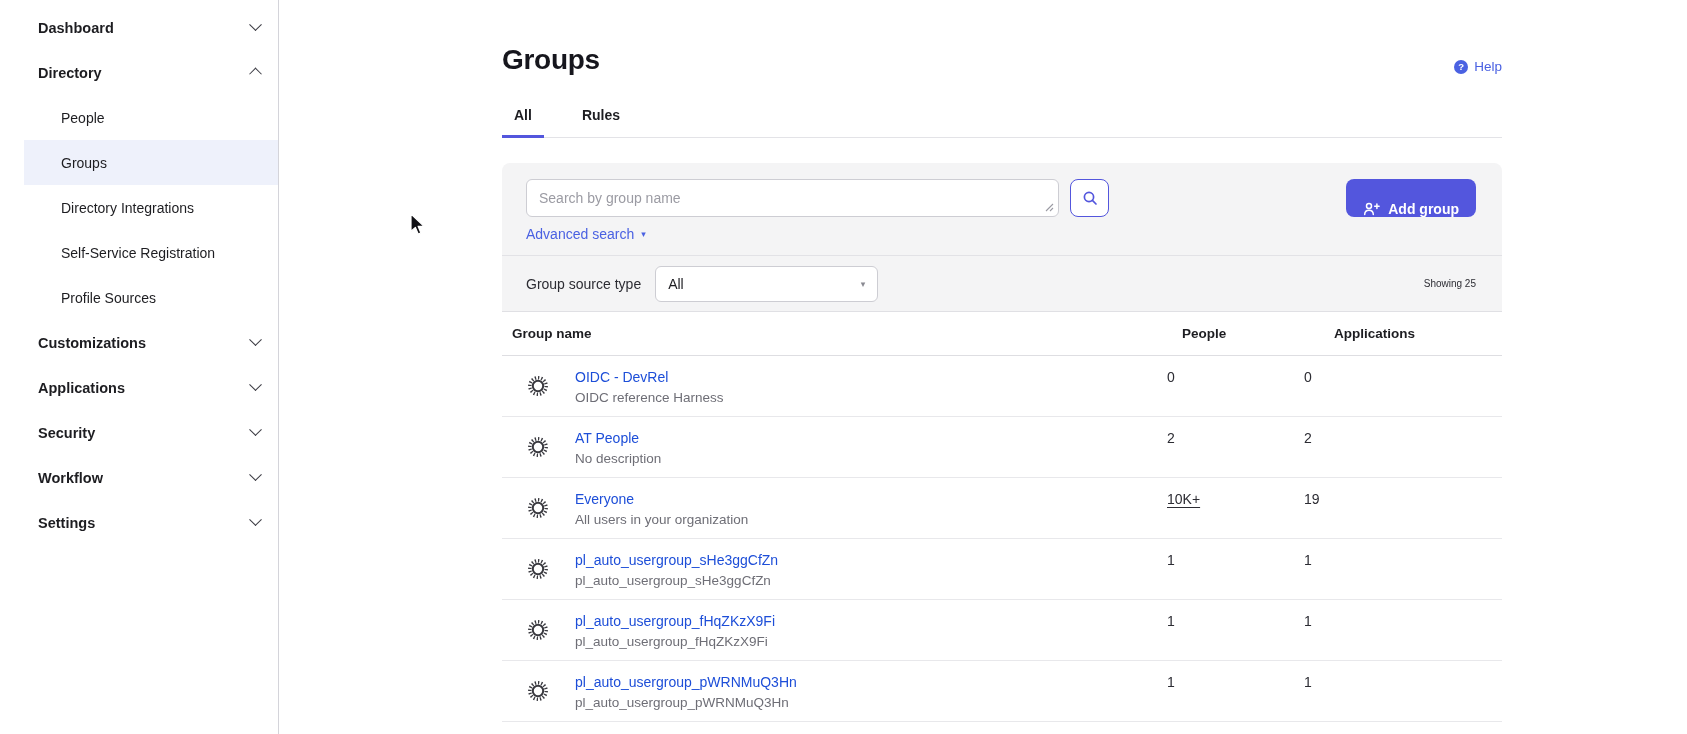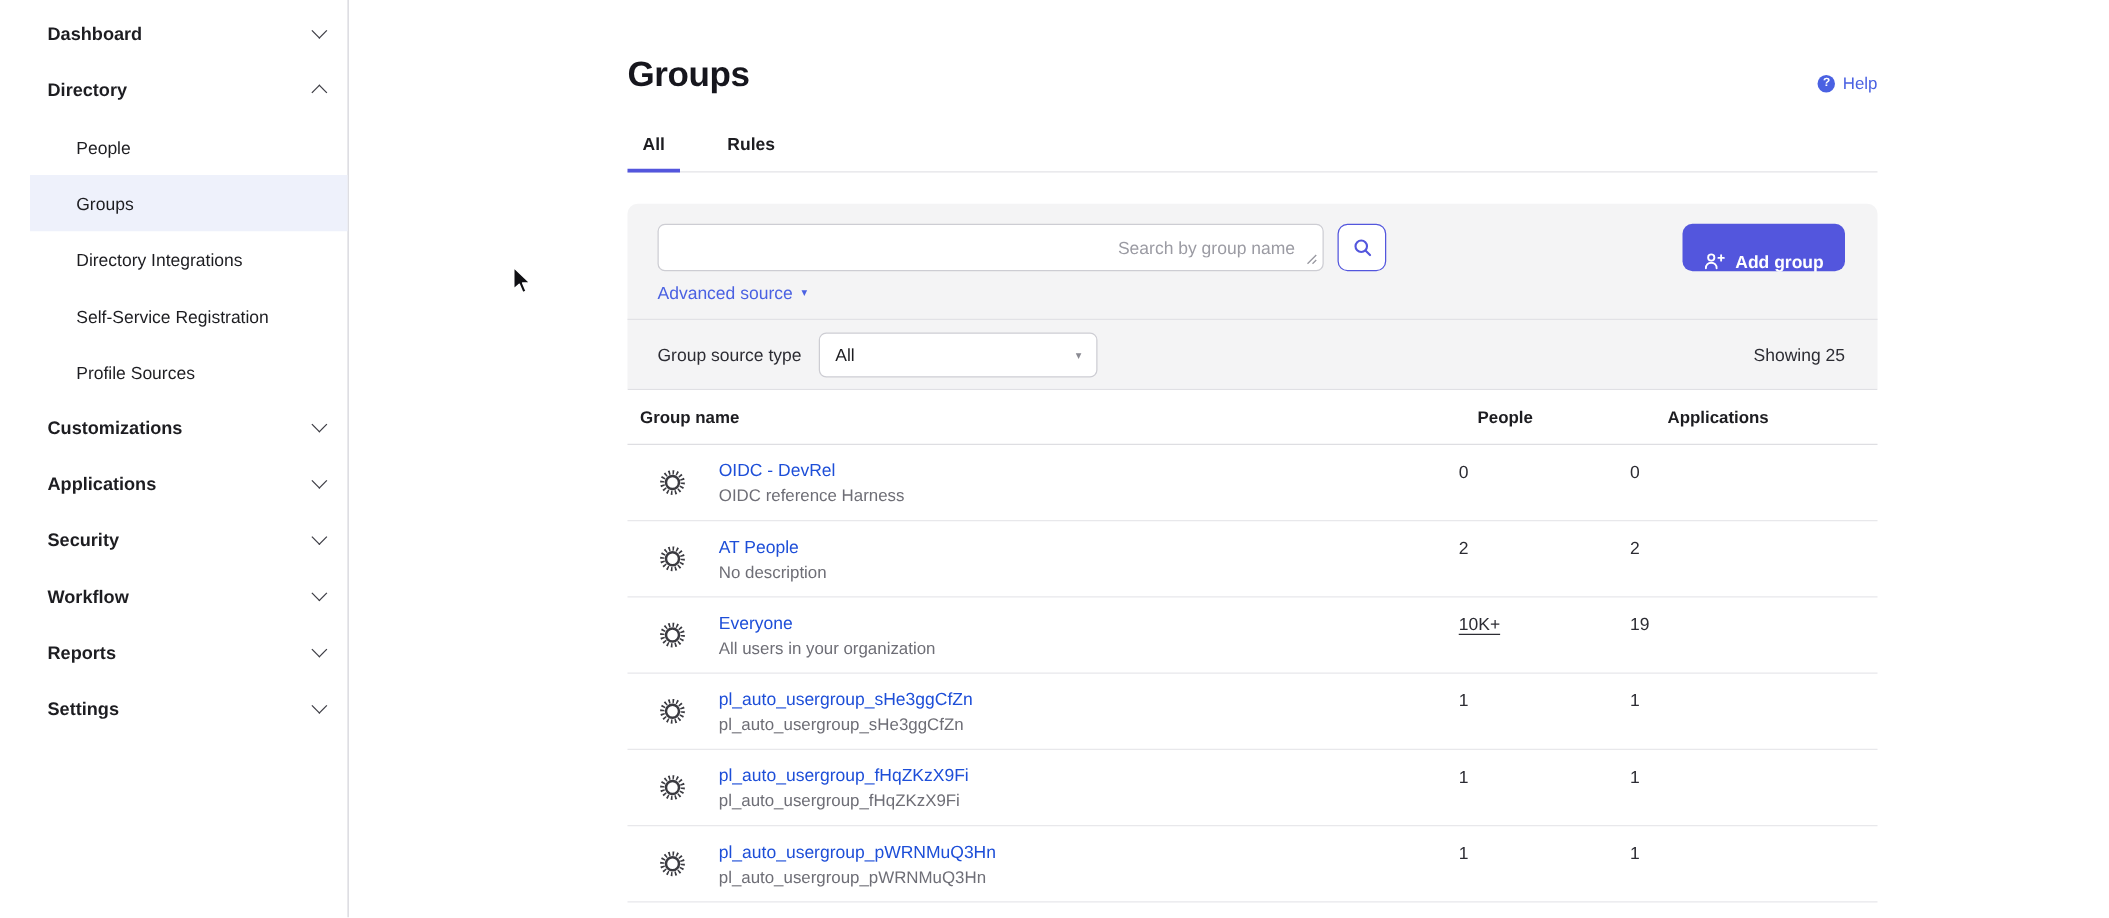--- a/index.html
+++ b/index.html
@@ -36,41 +36,41 @@
     color: #1d1d21; cursor: pointer; border-bottom: 3px solid transparent; margin-bottom: -1px; }
   .tab.active { border-bottom-color: #5356dd; }
 
   
   .panel { margin-top: 25px; background: #f4f4f5; border-radius: 8px 8px 0 0;
     border-bottom: 1px solid #e0e0e4; }
   .panel-row1 { display: flex; align-items: flex-start; padding: 16px 26px 0 24px; }
   .search-wrap { position: relative; width: 533px; }
   .search-input { width: 533px; height: 38px; border: 1px solid #cdcdd3; border-radius: 6px;
     padding: 0 22px 0 12px; font-size: 14px; font-family: "Liberation Sans", sans-serif;
-    color: #1d1d21; background: #fff; outline: none; text-align: right; }
+    color: #1d1d21; background: #fff; outline: none; }
   .search-input::placeholder { color: #9b9ba3; }
   .resize-handle { position: absolute; right: 5px; bottom: 5px; pointer-events: none; }
   .search-btn { width: 39px; height: 38px; margin-left: 11px; background: #fff;
     border: 1.5px solid #5356dd; border-radius: 8px; display: flex; align-items: center;
     justify-content: center; cursor: pointer; }
   .add-group-btn { margin-left: auto; height: 38px; background: #5356dd; color: #fff;
     border: none; border-radius: 8px; padding: 0 17px; font-size: 14px; font-weight: 700;
     font-family: "Liberation Sans", sans-serif; display: flex; align-items: flex-end;
     gap: 8px; cursor: pointer; }
   .advanced { display: inline-flex; align-items: center; gap: 7px; margin: 9px 0 13px 24px;
     font-size: 14px; color: #4a61e2; cursor: pointer; }
   .caret-down { font-size: 9px; line-height: 1; }
   .panel-row2 { border-top: 1px solid #e2e2e6; height: 56px; display: flex;
     align-items: center; padding: 0 26px 0 24px; }
   .filter-label { font-size: 14px; color: #2c2c33; margin-right: 14px; }
   .select { width: 223px; height: 36px; background: #fff; border: 1px solid #cdcdd3;
     border-radius: 6px; display: flex; align-items: center; padding: 0 12px;
     font-size: 14px; color: #1d1d21; cursor: pointer; }
   .select .sel-caret { margin-left: auto; color: #8a8a92; font-size: 9px; }
-  .showing { margin-left: auto; font-size: 14px; color: #2c2c33; }
+  .showing { margin-left: auto; font-size: 10px; color: #2c2c33; }
 
   
   .thead, .trow { display: grid; grid-template-columns: 665px 137px 1fr; }
   .thead { height: 44px; align-items: center; border-bottom: 1px solid #dedee2; gap: 15px; }
   .th { font-size: 13.5px; font-weight: 600; color: #1d1d21; }
   .th.first { padding-left: 10px; }
   .trow { height: 61px; border-bottom: 1px solid #e8e8eb; }
   .name-cell { display: flex; align-items: center; padding-left: 25px; }
   .gicon { flex: 0 0 auto; margin-right: 26px; }
   .gname { font-size: 14px; color: #1d4ed8; text-decoration: none; cursor: pointer;
@@ -137,24 +137,20 @@
       <div class="nav-item">
         <span class="nav-label">Security</span>
         <span class="chev"></span>
       </div>
 
       <div class="nav-item">
         <span class="nav-label">Workflow</span>
         <span class="chev"></span>
       </div>
 
-      <div class="nav-item">
-        <span class="nav-label">Reports</span>
-        <span class="chev"></span>
-      </div>
 
       <div class="nav-item">
         <span class="nav-label">Settings</span>
         <span class="chev"></span>
       </div>
 
   </nav>
 
   <div class="main">
     <div class="content">
@@ -189,21 +185,21 @@
           <button class="add-group-btn">
             <svg width="17" height="16" viewBox="0 0 17 16">
               <circle cx="6" cy="5" r="2.5" fill="none" stroke="#fff" stroke-width="1.5"></circle>
               <path d="M1.7 13.6 c0-2.8 1.9-4.4 4.3-4.4 s4.3 1.6 4.3 4.4" fill="none" stroke="#fff" stroke-width="1.5" stroke-linecap="round"></path>
               <path d="M11.7 5.3 h4.4 M13.9 3.1 v4.4" stroke="#fff" stroke-width="1.5" stroke-linecap="round"></path>
             </svg>
             <span>Add group</span>
           </button>
         </div>
         <div class="advanced">
-          <span>Advanced source</span>
+          <span>Advanced search</span>
           <span class="caret-down">▾</span>
         </div>
         <div class="panel-row2">
           <span class="filter-label">Group source type</span>
           <div class="select">
             <span>All</span>
             <span class="sel-caret">▾</span>
           </div>
           <span class="showing">Showing 25</span>
         </div>

